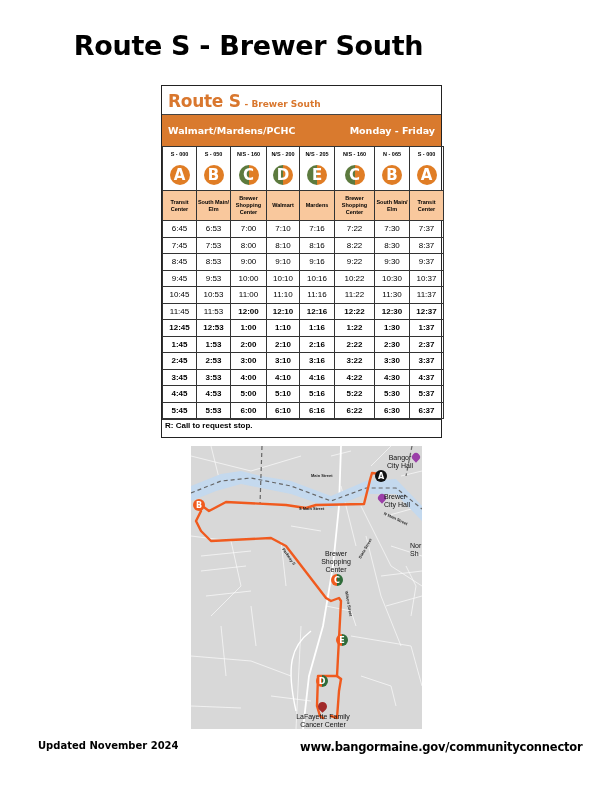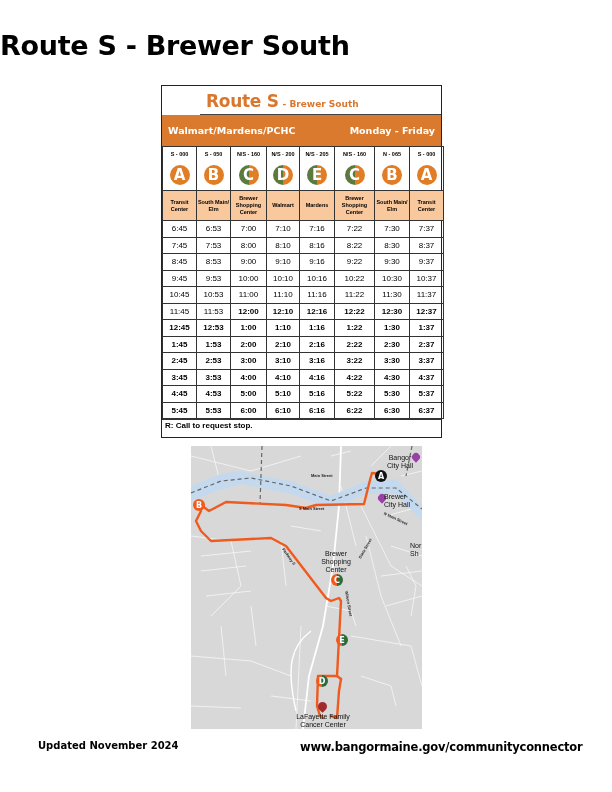--- a/index.html
+++ b/index.html
@@ -1,31 +1,31 @@
 <!DOCTYPE html>
 <html><head>
 <meta charset="utf-8">
 <style>
   * { box-sizing: border-box; margin: 0; padding: 0; }
   html, body { width: 612px; height: 792px; background: #ffffff; overflow: hidden; }
   body { position: relative; font-family: "DejaVu Sans", sans-serif; color: #000; }
 
   .page-title {
-    position: absolute; left: 0; top: 30px; width: 497px; 
+    position: absolute; left: 0; top: 30px; width: 497px; text-align: center;
     font-family: "DejaVu Sans", sans-serif; font-weight: bold; font-size: 27px; letter-spacing: -0.3px;
   }
 
   .sched {
     position: absolute; left: 161px; top: 85px; width: 281px;
     border: 1.5px solid #222; background: #fff;
   }
   .sched-header {
     height: 29px; border-bottom: 1px solid #444; padding-left: 6px;
     display: flex; align-items: flex-end; padding-bottom: 3px;
-    color: #d9772e; font-weight: bold; margin-left: 38px;
+    color: #d9772e; font-weight: bold;
   }
   .sched-header .rt { font-size: 17px; letter-spacing: -0.3px; }
   .sched-header .sub { font-size: 9px; margin-left: 4px; margin-bottom: 2px; }
 
   .orange-band {
     height: 31px; background: #d97a2e; color: #fff; font-weight: bold; font-size: 9.5px;
     display: flex; justify-content: space-between; align-items: center; padding: 0 6px;
   }
 
   .stops-header {

